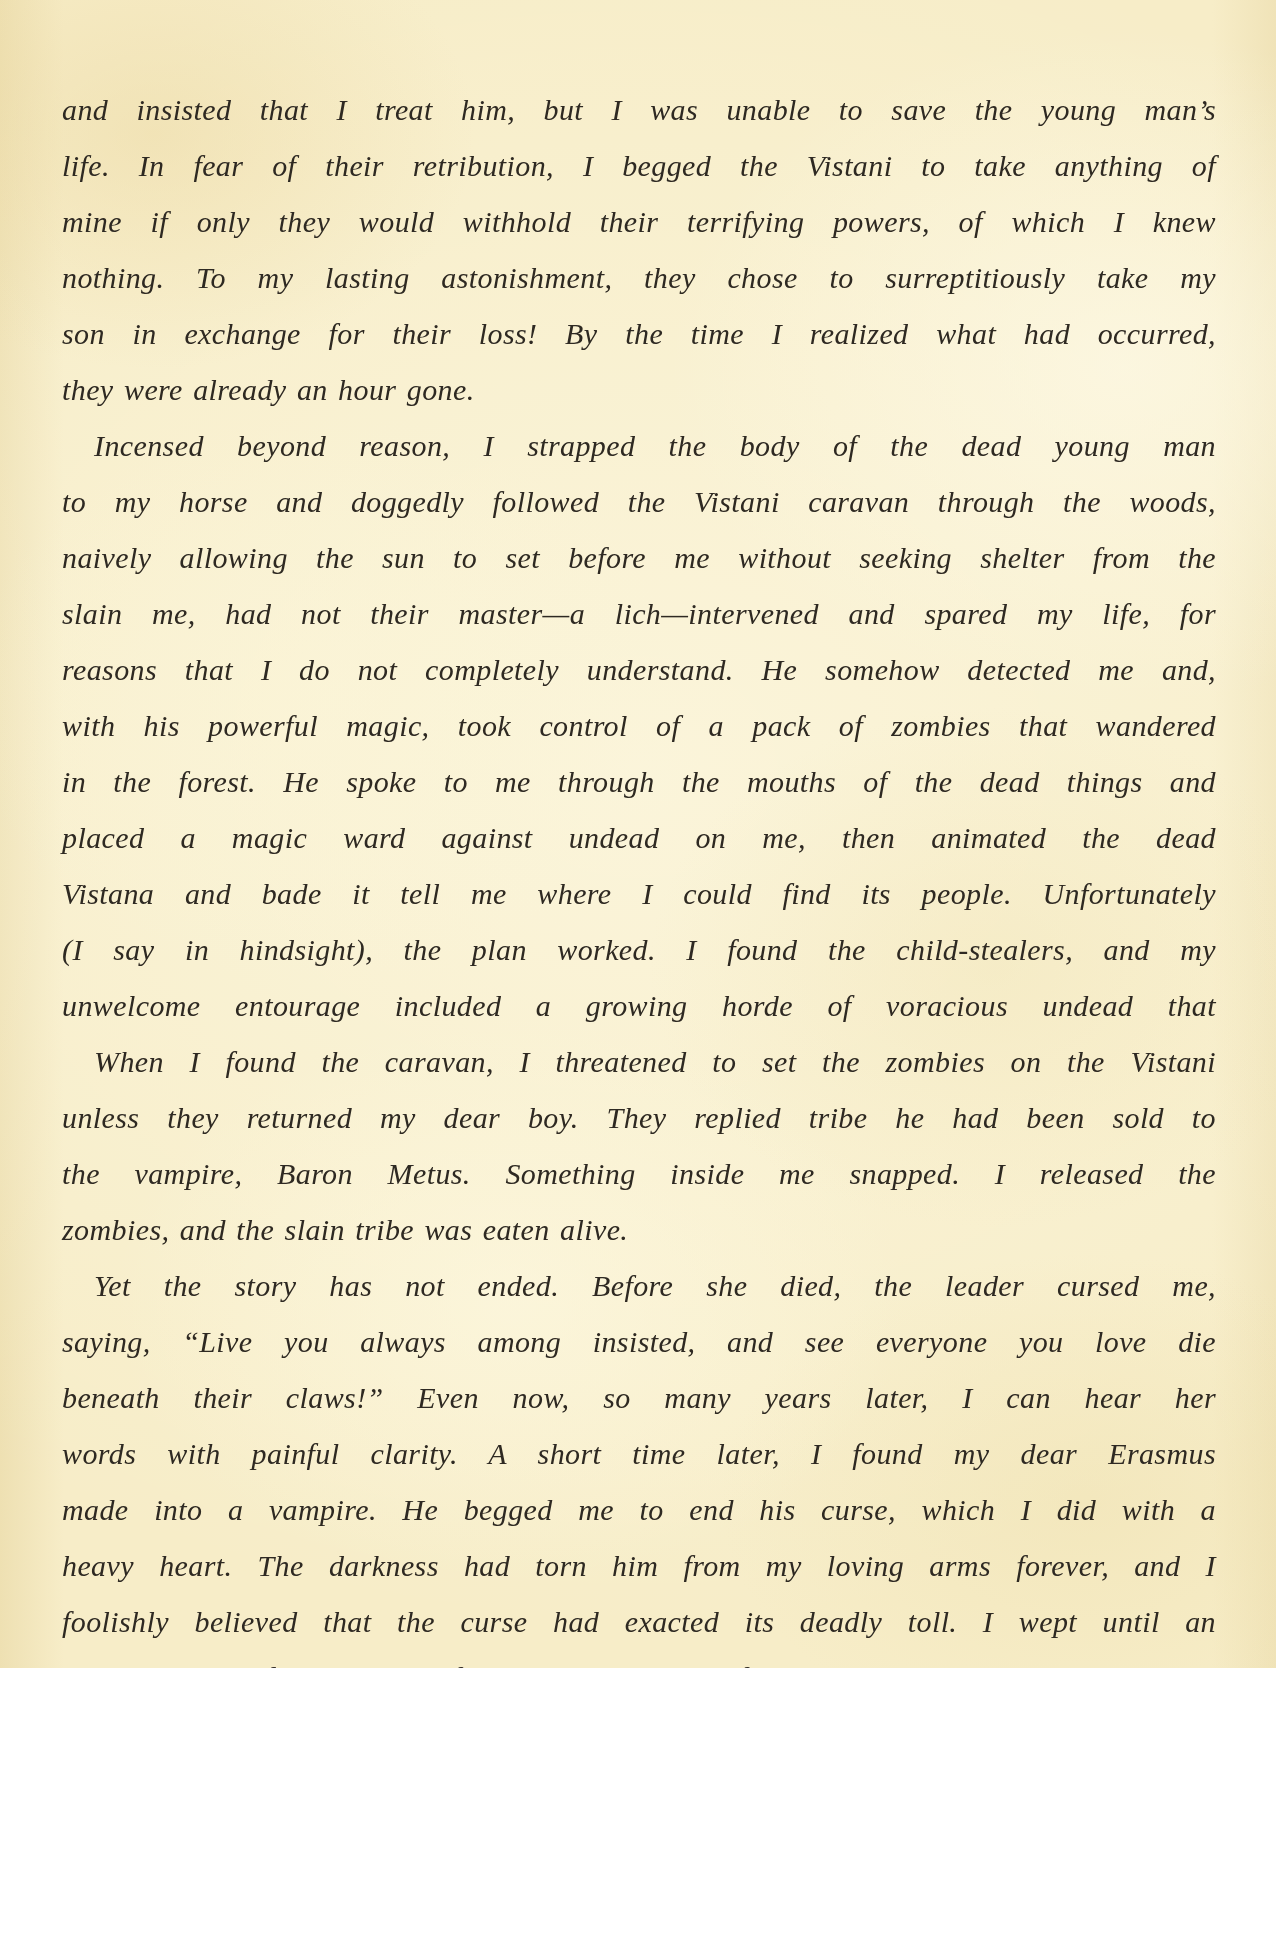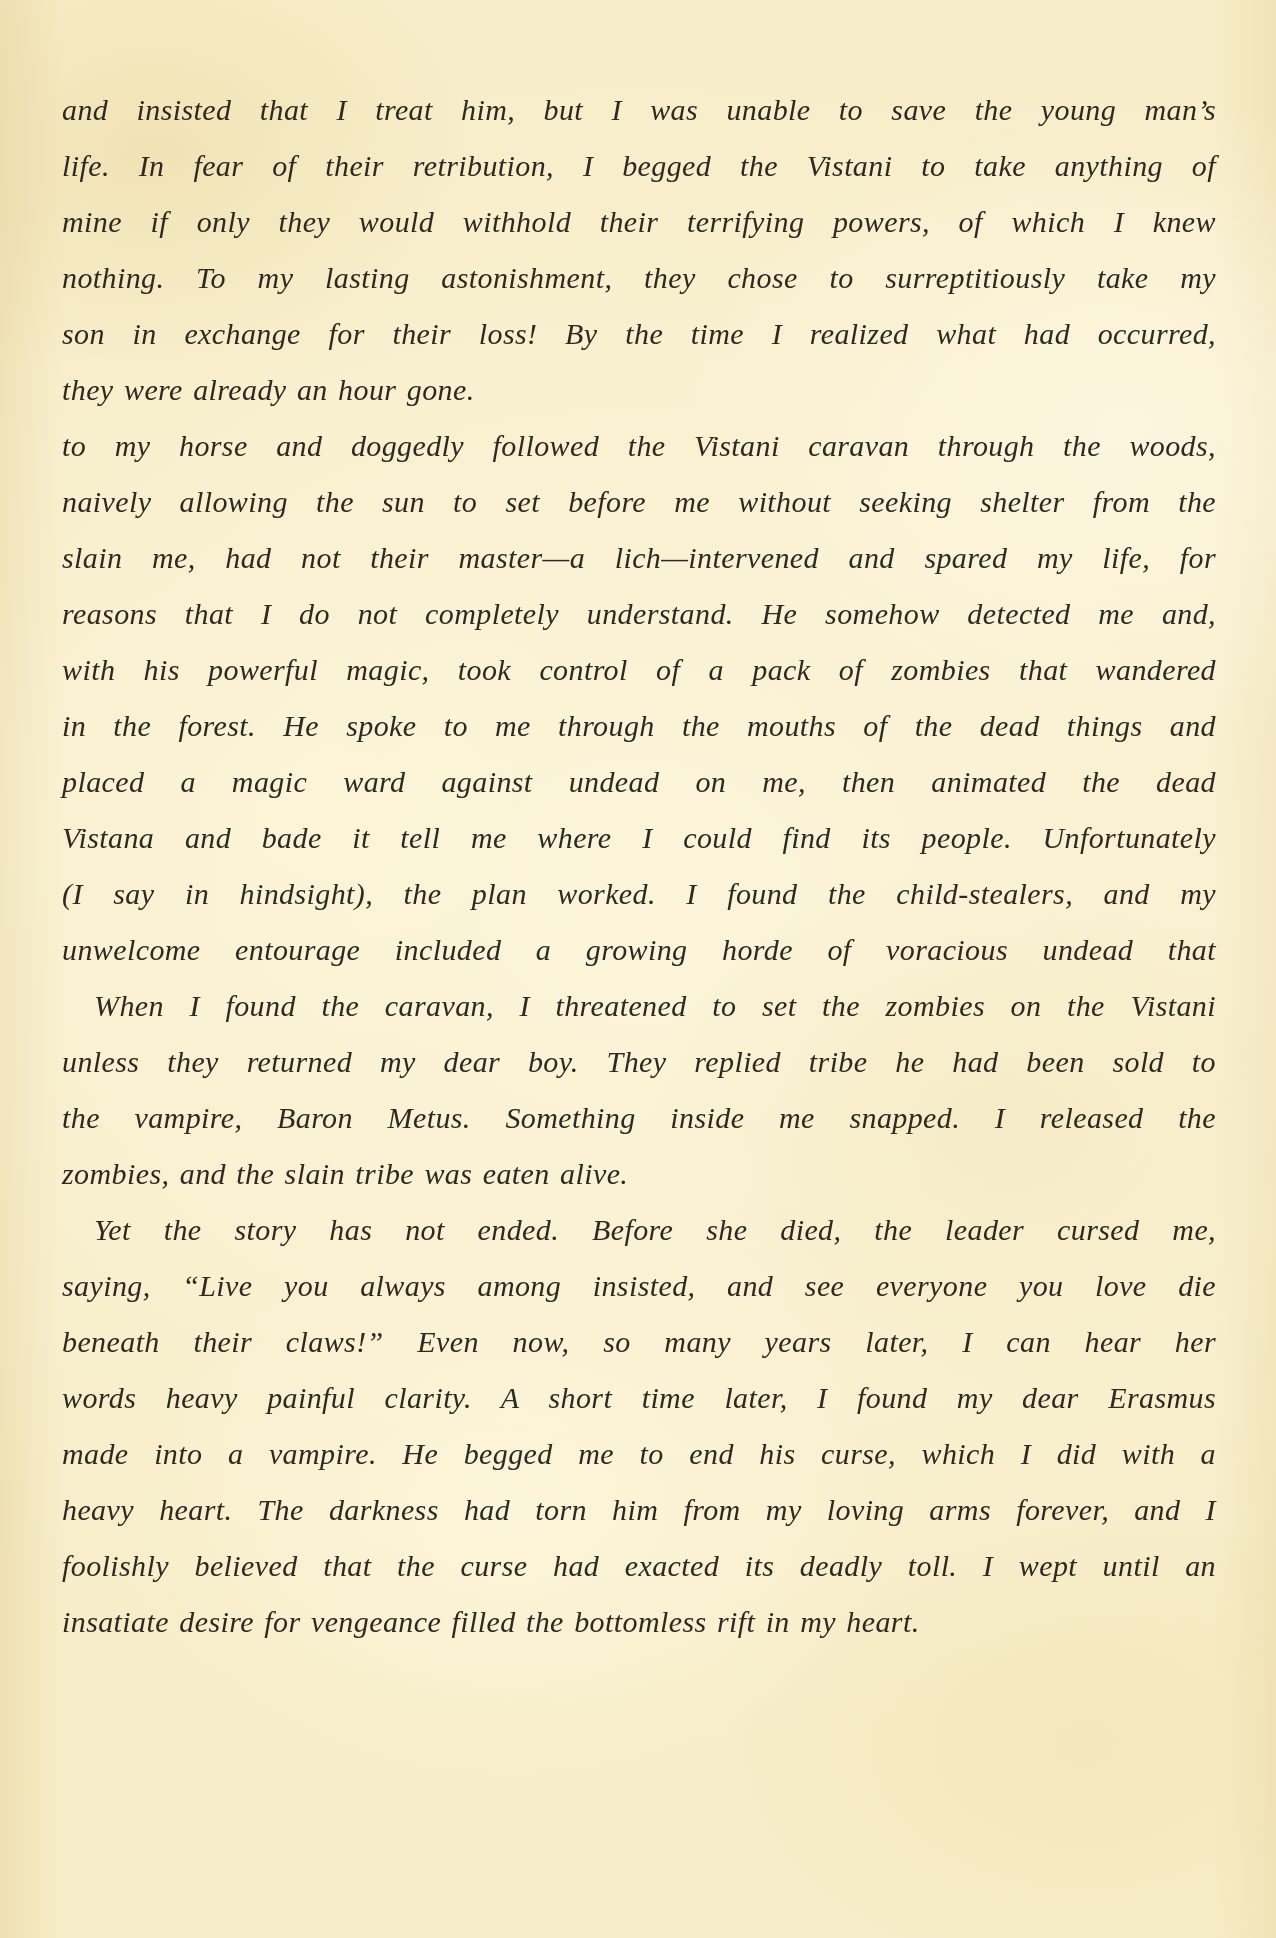--- a/index.html
+++ b/index.html
@@ -7,21 +7,21 @@
     padding: 0;
   }
   body {
     width: 1276px;
     height: 1938px;
     font-family: "Liberation Serif", serif;
   }
   .page {
     position: relative;
     width: 1276px;
-    height: 1938px;
+    height: 1668px;
     overflow: hidden;
     background:
       radial-gradient(ellipse 520px 380px at 12% 8%,  rgba(234,214,158,0.45), transparent 62%),
       radial-gradient(ellipse 700px 520px at 88% 22%, rgba(253,249,230,0.70), transparent 65%),
       radial-gradient(ellipse 620px 480px at 26% 42%, rgba(251,245,216,0.60), transparent 60%),
       radial-gradient(ellipse 560px 420px at 78% 58%, rgba(240,227,180,0.40), transparent 62%),
       radial-gradient(ellipse 640px 460px at 40% 78%, rgba(253,248,224,0.65), transparent 62%),
       radial-gradient(ellipse 560px 380px at 85% 90%, rgba(238,224,174,0.45), transparent 65%),
       radial-gradient(ellipse 1500px 1200px at 50% 46%, rgba(255,252,236,0.50), transparent 72%),
       linear-gradient(90deg, #eee0b2 0%, #f7edc8 5%, #f7edc8 95%, #f0e3b8 100%),
@@ -58,36 +58,37 @@
 <body>
 
 <div class="page" style="background-color: rgb(247, 237, 198);">
   <div class="text-block" style="color: rgb(46, 41, 34);">
       <div class="line">and insisted that I treat him, but I was unable to save the young man’s</div>
       <div class="line">life. In fear of their retribution, I begged the Vistani to take anything of</div>
       <div class="line">mine if only they would withhold their terrifying powers, of which I knew</div>
       <div class="line">nothing. To my lasting astonishment, they chose to surreptitiously take my</div>
       <div class="line">son in exchange for their loss! By the time I realized what had occurred,</div>
       <div class="line pend">they were already an hour gone.</div>
+      <div class="line pstart">Incensed beyond reason, I strapped the body of the dead young man</div>
       <div class="line">to my horse and doggedly followed the Vistani caravan through the woods,</div>
       <div class="line">naively allowing the sun to set before me without seeking shelter from the</div>
       <div class="line">slain me, had not their master—a lich—intervened and spared my life, for</div>
       <div class="line">reasons that I do not completely understand. He somehow detected me and,</div>
       <div class="line">with his powerful magic, took control of a pack of zombies that wandered</div>
       <div class="line">in the forest. He spoke to me through the mouths of the dead things and</div>
       <div class="line">placed a magic ward against undead on me, then animated the dead</div>
       <div class="line">Vistana and bade it tell me where I could find its people. Unfortunately</div>
       <div class="line">(I say in hindsight), the plan worked. I found the child-stealers, and my</div>
       <div class="line">unwelcome entourage included a growing horde of voracious undead that</div>
       <div class="line pstart">When I found the caravan, I threatened to set the zombies on the Vistani</div>
       <div class="line">unless they returned my dear boy. They replied tribe he had been sold to</div>
       <div class="line">the vampire, Baron Metus. Something inside me snapped. I released the</div>
       <div class="line pend">zombies, and the slain tribe was eaten alive.</div>
       <div class="line pstart">Yet the story has not ended. Before she died, the leader cursed me,</div>
       <div class="line">saying, “Live you always among insisted, and see everyone you love die</div>
       <div class="line">beneath their claws!” Even now, so many years later, I can hear her</div>
-      <div class="line">words heavy painful clarity. A short time later, I found my dear Erasmus</div>
+      <div class="line">words with painful clarity. A short time later, I found my dear Erasmus</div>
       <div class="line">made into a vampire. He begged me to end his curse, which I did with a</div>
       <div class="line">heavy heart. The darkness had torn him from my loving arms forever, and I</div>
       <div class="line">foolishly believed that the curse had exacted its deadly toll. I wept until an</div>
       <div class="line pend">insatiate desire for vengeance filled the bottomless rift in my heart.</div>
     </div>
 </div>
 
 </body></html>

